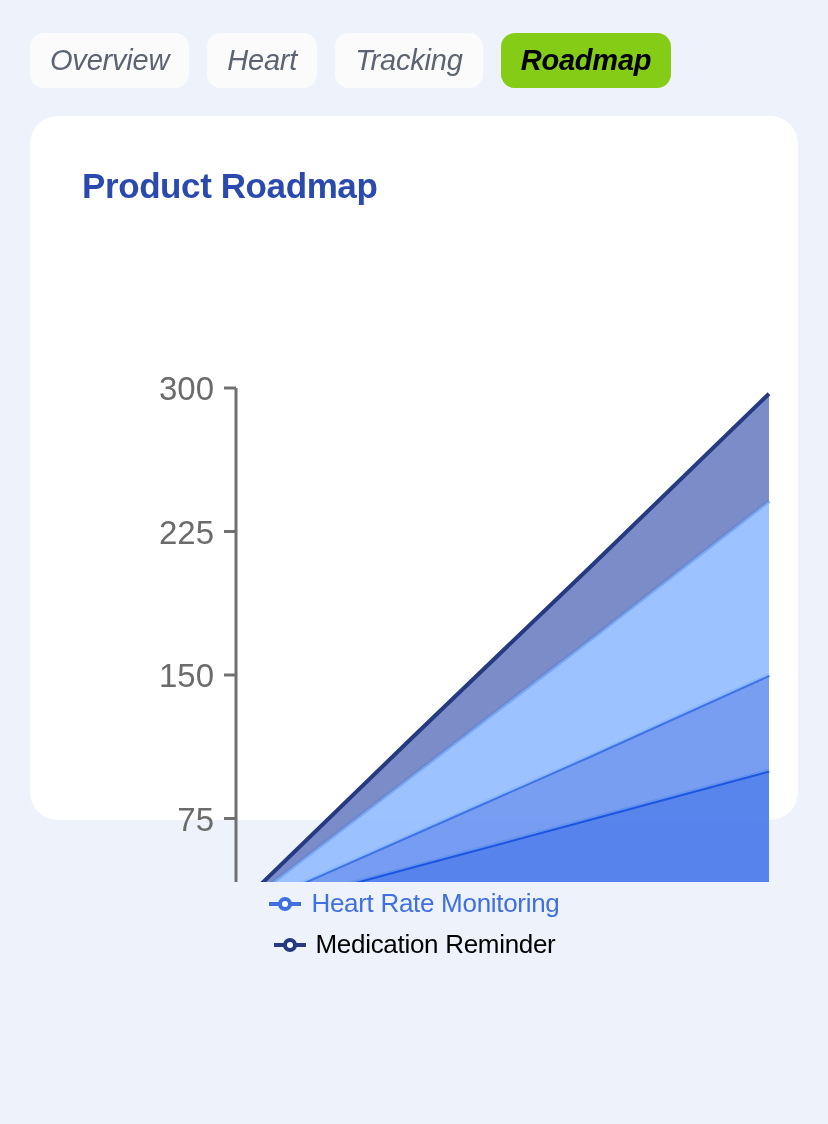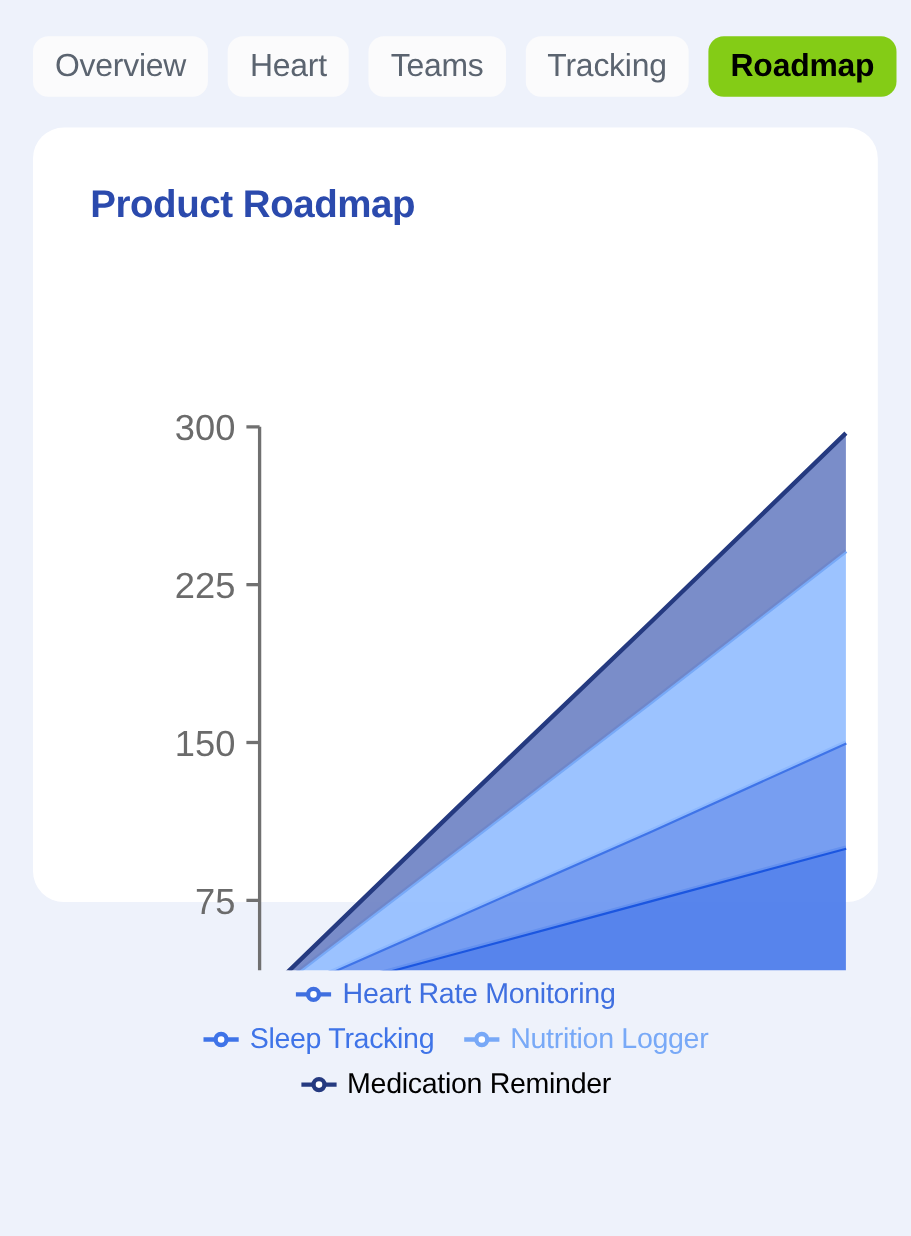--- a/index.html
+++ b/index.html
@@ -16,20 +16,21 @@
 
   
   #tab-bar {
     display: flex;
     align-items: center;
     justify-content: flex-start;
     gap: 18px;
     padding: 22px 0 0 30px;
     box-sizing: border-box;
     height: 98px;
+    font-style: italic;
   }
   .tab {
     background: #fbfbfc;
     border-radius: 14px;
     height: 55px;
     display: flex;
     align-items: center;
     justify-content: center;
     padding: 0 20px;
     font-size: 29px;
@@ -122,23 +123,20 @@
 </style>
 </head>
 <body>
 
 <div id="tab-bar">
   <div class="tab">
     <span>Overview</span>
   </div>
   <div class="tab">
     <span>Heart</span>
-  </div>
-  <div class="tab">
-    <span>Teams</span>
   </div>
   <div class="tab">
     <span>Tracking</span>
   </div>
   <div class="tab active">
     <span>Roadmap</span>
   </div>
 </div>
 
 <div id="roadmap-card">
@@ -189,36 +187,20 @@
         <svg class="legend-marker" viewBox="0 0 34 16">
           <line x1="1" y1="8" x2="33" y2="8" stroke="#3f6fe0" stroke-width="4"></line>
           <circle cx="17" cy="8" r="5" fill="#ffffff" stroke="#3f6fe0" stroke-width="4"></circle>
         </svg>
         <span style="color:#3f6fe0">Heart Rate Monitoring</span>
       </div>
     </div>
     <div class="legend-row">
       <div class="legend-item">
         <svg class="legend-marker" viewBox="0 0 34 16">
-          <line x1="1" y1="8" x2="33" y2="8" stroke="#3f74e8" stroke-width="4"></line>
-          <circle cx="17" cy="8" r="5" fill="#ffffff" stroke="#3f74e8" stroke-width="4"></circle>
-        </svg>
-        <span style="color:#3f74e8">Sleep Tracking</span>
-      </div>
-      <div class="legend-item">
-        <svg class="legend-marker" viewBox="0 0 34 16">
-          <line x1="1" y1="8" x2="33" y2="8" stroke="#78a9f7" stroke-width="4"></line>
-          <circle cx="17" cy="8" r="5" fill="#ffffff" stroke="#78a9f7" stroke-width="4"></circle>
-        </svg>
-        <span style="color:#78a9f7">Nutrition Logger</span>
-      </div>
-    </div>
-    <div class="legend-row">
-      <div class="legend-item">
-        <svg class="legend-marker" viewBox="0 0 34 16">
           <line x1="1" y1="8" x2="33" y2="8" stroke="#253a80" stroke-width="4"></line>
           <circle cx="17" cy="8" r="5" fill="#ffffff" stroke="#253a80" stroke-width="4"></circle>
         </svg>
         <span style="color:#000000">Medication Reminder</span>
       </div>
     </div>
   </div>
 
 </div>
 

